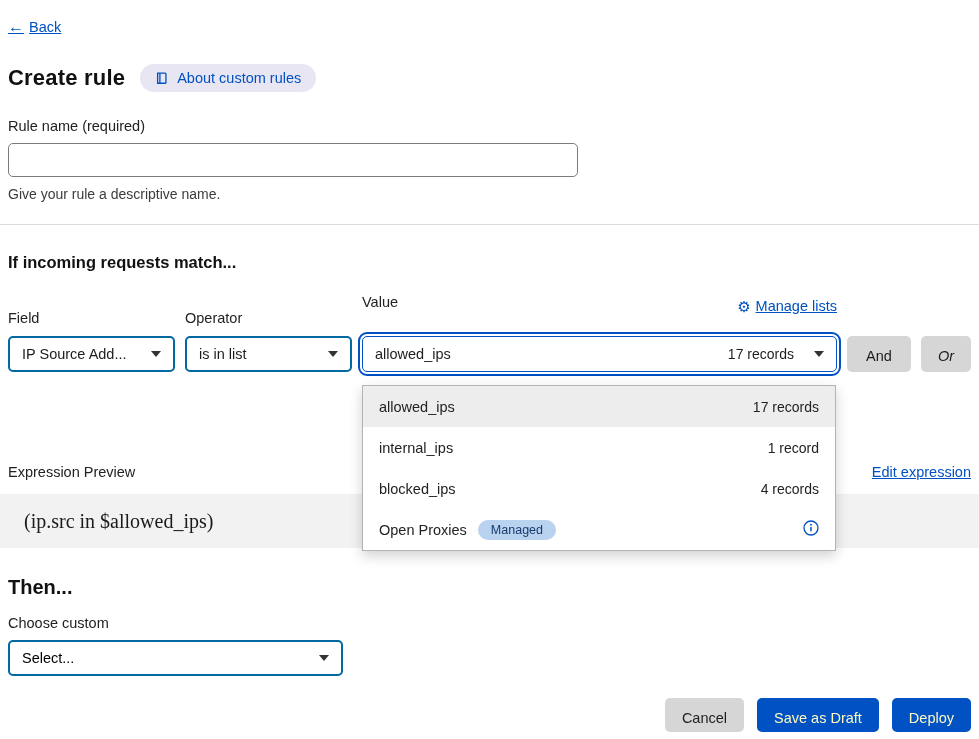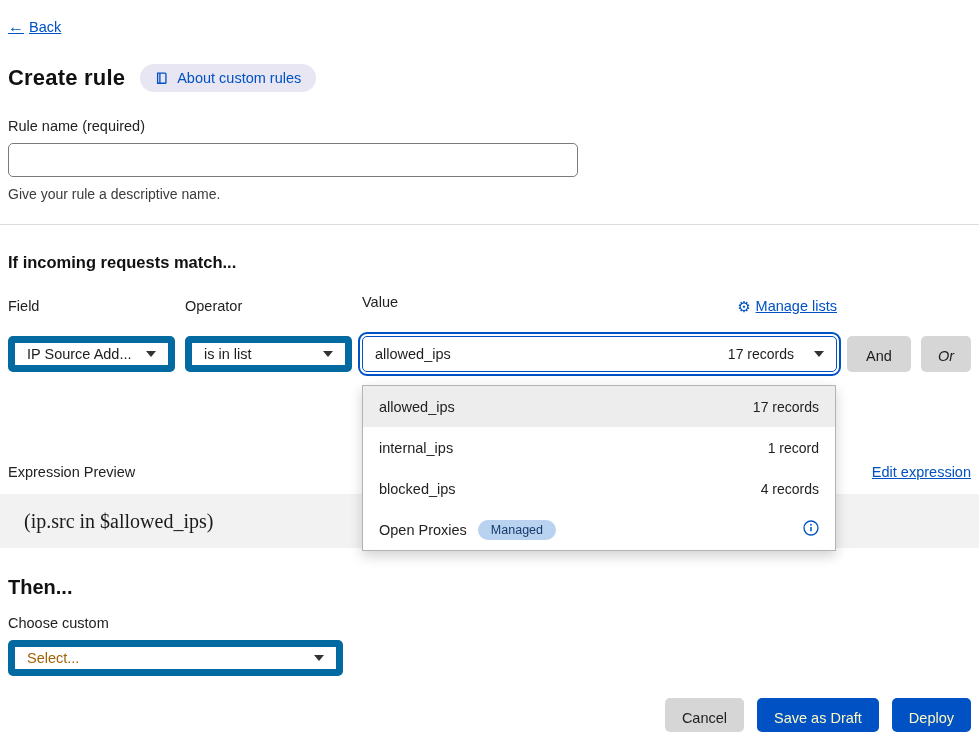--- a/index.html
+++ b/index.html
@@ -39,28 +39,28 @@
 
   .divider { border: none; border-top: 1px solid #dcdcdc; margin: 22px -8px 0; }
 
   .section-title { font-size: 16.5px; font-weight: 700; margin: 28px 0 0; color: #111; }
 
   
   .condition-row { display: flex; align-items: flex-end; gap: 10px; margin-top: 22px; }
   .col { display: flex; flex-direction: column; }
   .col-field, .col-operator { width: 167px; flex: none; }
   .col-value { width: 475px; flex: none; position: relative; }
-  .col-label { font-size: 14.5px; color: #222; margin-bottom: 22px; }
+  .col-label { font-size: 14.5px; color: #222; margin-bottom: 10px; }
   .value-label-row { display: flex; justify-content: space-between; align-items: center; margin-bottom: 9px; }
   .manage-lists { display: inline-flex; align-items: center; gap: 5px; color: #0051c3; font-size: 14.5px; cursor: pointer; }
   .manage-lists .link-text { text-decoration: underline; }
   .gear-glyph { font-size: 15px; line-height: 1; }
 
   .select {
-    height: 36px; border: 7px solid #0369a1; border-radius: 5px; background: #fff;
+    height: 36px; border: 2px solid #0369a1; border-radius: 5px; background: #fff;
     display: flex; align-items: center; justify-content: space-between;
     padding: 0 12px; font-size: 14.5px; cursor: pointer; color: #1d1d1d;
   }
   .select .chev { margin-left: 8px; display: inline-flex; }
   .value-select { border: 1px solid #0051c3; outline: 2px solid #0051c3; outline-offset: 2px; }
   .value-right { display: inline-flex; align-items: center; gap: 12px; color: #1d1d1d; }
   .value-meta { font-size: 14px; }
 
   
   .dropdown {
@@ -87,21 +87,21 @@
   .expr-bar {
     margin: 14px -8px 0; background: #f2f2f2; height: 54px;
     display: flex; align-items: center; padding: 0 24px;
   }
   .expr-code { font-family: Liberation Serif, serif; font-size: 20px; color: #1a1a1a; }
 
   
   .then-title { font-size: 20px; font-weight: 700; margin: 28px 0 0; color: #111; }
   .action-label { display: block; margin-top: 16px; font-size: 14.5px; color: #222; }
   .action-select { width: 335px; margin-top: 9px; }
-  .placeholder { color: #a16207; }
+  .placeholder { color: #000000; }
 
   
   .btn {
     height: 34px; border: none; border-radius: 5px; font-size: 14.5px;
     font-family: "Liberation Sans", sans-serif; cursor: pointer; padding: 12px 17px;
   }
   .btn-gray { background: #d6d6d6; color: #1d1d1d; }
   .btn-blue { background: #0051c3; color: #fef9c3; }
   .btn-and { height: 36px; min-width: 64px; }
   .btn-or  { height: 36px; min-width: 49px; font-style: italic; }

